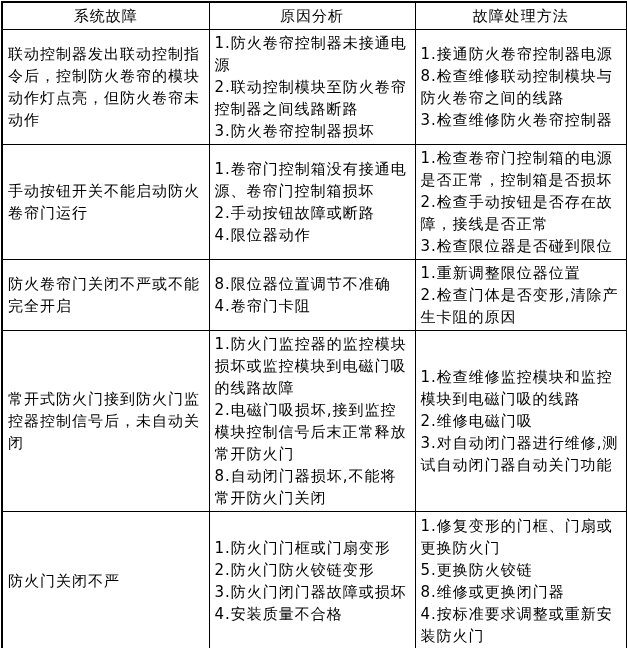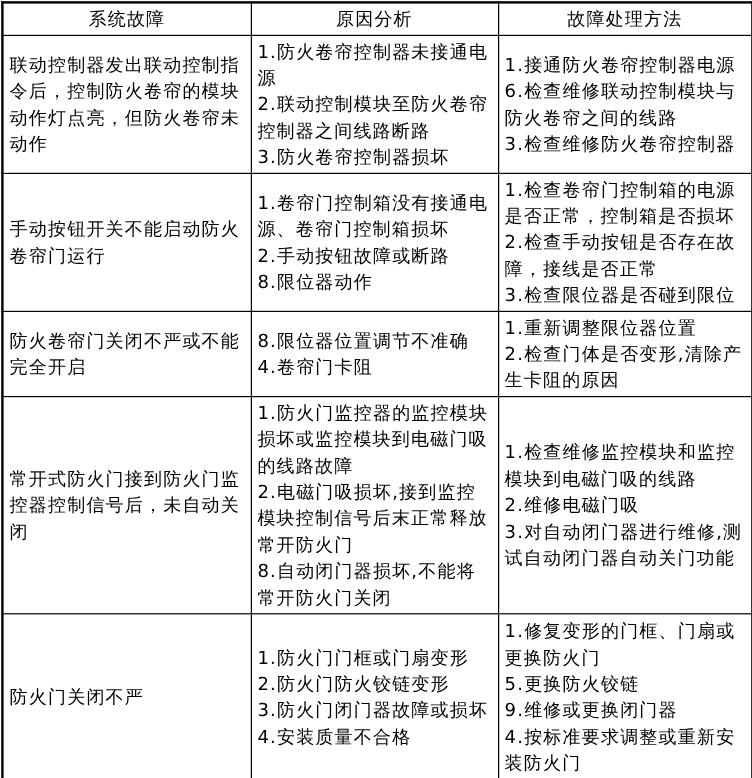--- a/index.html
+++ b/index.html
@@ -58,30 +58,30 @@
   <tbody>
     <tr class="r1">
       <td>联动控制器发出联动控制指令后，控制防火卷帘的模块动作灯点亮，但防火卷帘未动作</td>
       <td>
           <div class="cell-line">1.防火卷帘控制器未接通电源</div>
           <div class="cell-line">2.联动控制模块至防火卷帘控制器之间线路断路</div>
           <div class="cell-line">3.防火卷帘控制器损坏</div>
         </td>
       <td>
           <div class="cell-line">1.接通防火卷帘控制器电源</div>
-          <div class="cell-line">6.检查维修联动控制模块与防火卷帘之间的线路</div>
+          <div class="cell-line">8.检查维修联动控制模块与防火卷帘之间的线路</div>
           <div class="cell-line">3.检查维修防火卷帘控制器</div>
         </td>
     </tr>
     <tr class="r2">
       <td>手动按钮开关不能启动防火卷帘门运行</td>
       <td>
           <div class="cell-line">1.卷帘门控制箱没有接通电源、卷帘门控制箱损坏</div>
           <div class="cell-line">2.手动按钮故障或断路</div>
-          <div class="cell-line">8.限位器动作</div>
+          <div class="cell-line">4.限位器动作</div>
         </td>
       <td>
           <div class="cell-line">1.检查卷帘门控制箱的电源是否正常，控制箱是否损坏</div>
           <div class="cell-line">2.检查手动按钮是否存在故障，接线是否正常</div>
           <div class="cell-line">3.检查限位器是否碰到限位</div>
         </td>
     </tr>
     <tr class="r3">
       <td>防火卷帘门关闭不严或不能完全开启</td>
       <td>
@@ -110,18 +110,18 @@
       <td>防火门关闭不严</td>
       <td>
           <div class="cell-line">1.防火门门框或门扇变形</div>
           <div class="cell-line">2.防火门防火铰链变形</div>
           <div class="cell-line">3.防火门闭门器故障或损坏</div>
           <div class="cell-line">4.安装质量不合格</div>
         </td>
       <td>
           <div class="cell-line">1.修复变形的门框、门扇或更换防火门</div>
           <div class="cell-line">5.更换防火铰链</div>
-          <div class="cell-line">9.维修或更换闭门器</div>
+          <div class="cell-line">8.维修或更换闭门器</div>
           <div class="cell-line">4.按标准要求调整或重新安装防火门</div>
         </td>
     </tr>
   </tbody>
 </table>
 
 </body></html>

